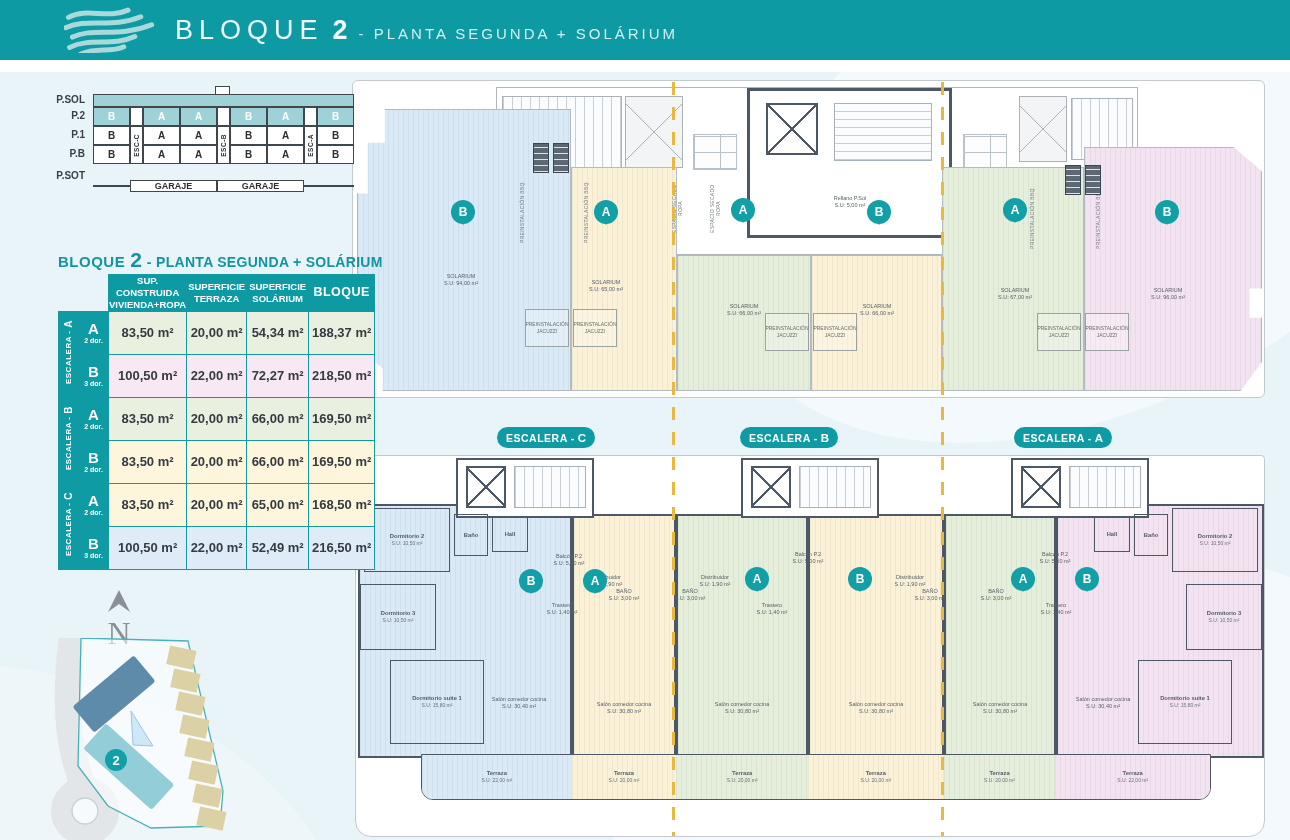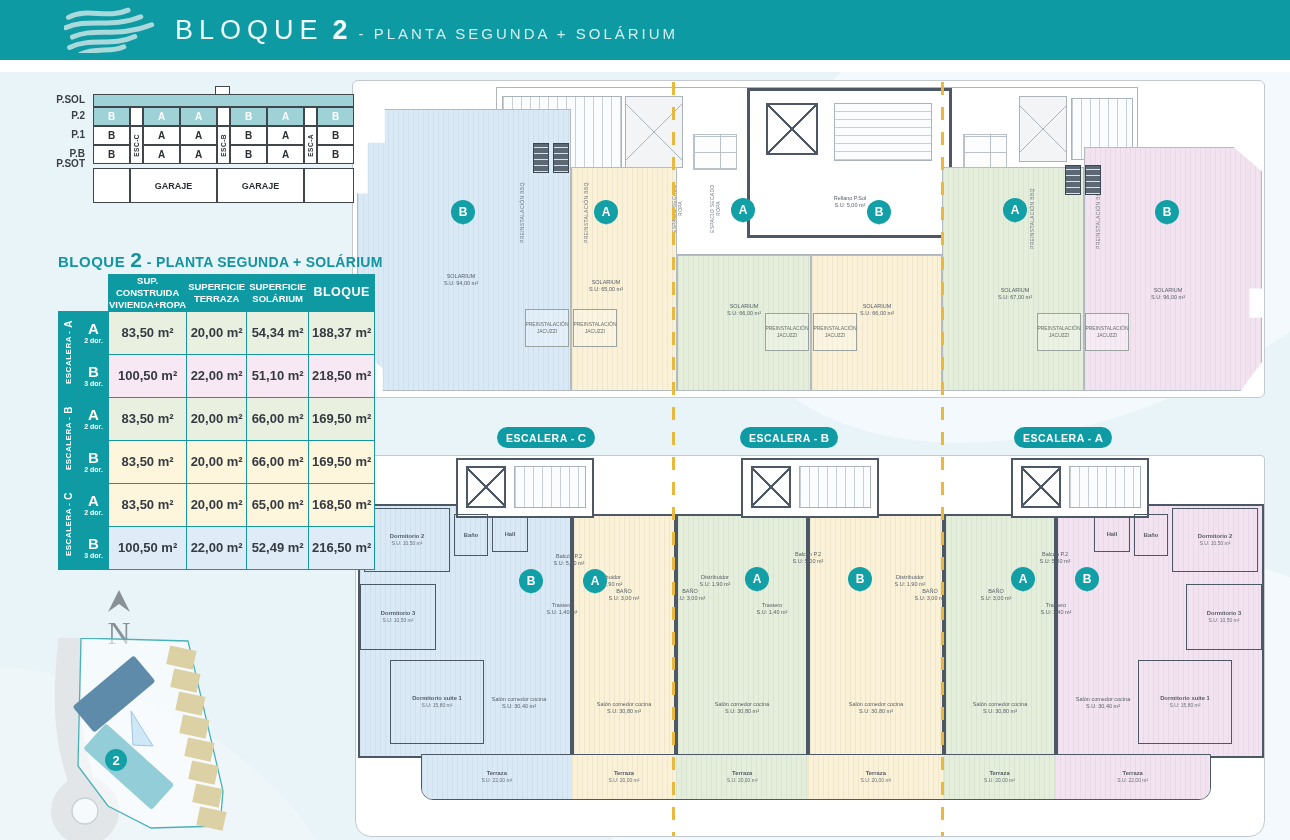--- a/index.html
+++ b/index.html
@@ -118,21 +118,21 @@
     <div class="wave" style="right:-180px;top:-120px;width:760px;height:460px;transform:rotate(-24deg);"></div>
     <div class="wave" style="right:-120px;bottom:-170px;width:820px;height:430px;transform:rotate(-18deg);"></div>
     <div class="wave" style="left:-260px;bottom:-260px;width:620px;height:420px;transform:rotate(20deg);opacity:.5;"></div>
   </div>
 
   <div class="abs" style="left:45px;top:86px;width:315px;height:108px;z-index:3;">
     <div class="cs-flabel" style="left:0;top:8px;">P.SOL</div>
     <div class="cs-flabel" style="left:0;top:24px;">P.2</div>
     <div class="cs-flabel" style="left:0;top:43px;">P.1</div>
     <div class="cs-flabel" style="left:0;top:62px;">P.B</div>
-    <div class="cs-flabel" style="left:0;top:72px;">P.SOT</div>
+    <div class="cs-flabel" style="left:0;top:84px;">P.SOT</div>
 
     <div class="abs" style="left:170px;top:0;width:15px;height:9px;border:1px solid #3f464c;background:#fff;box-sizing:border-box;"></div>
 
     <div class="abs cs-cell cs-teal" style="left:48px;top:8px;width:261px;height:13px;"></div>
 
     <div class="abs" style="left:48px;top:21px;width:261px;height:19px;display:flex;">
       <div class="cs-cell cs-teal" style="width:37px;">B</div>
       <div class="cs-cell" style="width:13px;"></div>
       <div class="cs-cell cs-teal" style="width:37px;">A</div>
       <div class="cs-cell cs-teal" style="width:37px;">A</div>
@@ -170,21 +170,21 @@
     <div class="cs-esc" style="left:85px;top:40px;width:13px;height:38px;">
         <span>ESC-C</span>
       </div>
     <div class="cs-esc" style="left:172px;top:40px;width:13px;height:38px;">
         <span>ESC-B</span>
       </div>
     <div class="cs-esc" style="left:259px;top:40px;width:13px;height:38px;">
         <span>ESC-A</span>
       </div>
 
-    <div class="abs" style="left:48px;top:82px;width:261px;height:35px;display:flex;">
+    <div class="abs" style="left:48px;top:82px;width:261px;height:35px;display:flex;align-items:center;">
       <div class="cs-cell" style="width:37px;"></div>
       <div class="cs-cell" style="width:87px;font-size:9px;">GARAJE</div>
       <div class="cs-cell" style="width:87px;font-size:9px;">GARAJE</div>
       <div class="cs-cell" style="width:50px;"></div>
     </div>
   </div>
 
   <div id="areas-title" style="z-index:3;">
     <span class="a">BLOQUE</span>
     <span class="b">2</span>
@@ -219,21 +219,21 @@
       <td class="v">54,34 m²</td>
       <td class="v">188,37 m²</td>
     </tr>
     <tr class="rc-pink">
       <td class="badge">
             <div class="u">B</div>
             <div class="d">3 dor.</div>
           </td>
       <td class="v">100,50 m²</td>
       <td class="v">22,00 m²</td>
-      <td class="v">51,10 m²</td>
+      <td class="v">72,27 m²</td>
       <td class="v">218,50 m²</td>
     </tr>
     <tr class="rc-green">
       <td class="grp" rowspan="2"><span class="vt"><span>ESCALERA - </span><b>B</b></span></td>
       <td class="badge">
             <div class="u">A</div>
             <div class="d">2 dor.</div>
           </td>
       <td class="v">83,50 m²</td>
       <td class="v">20,00 m²</td>

